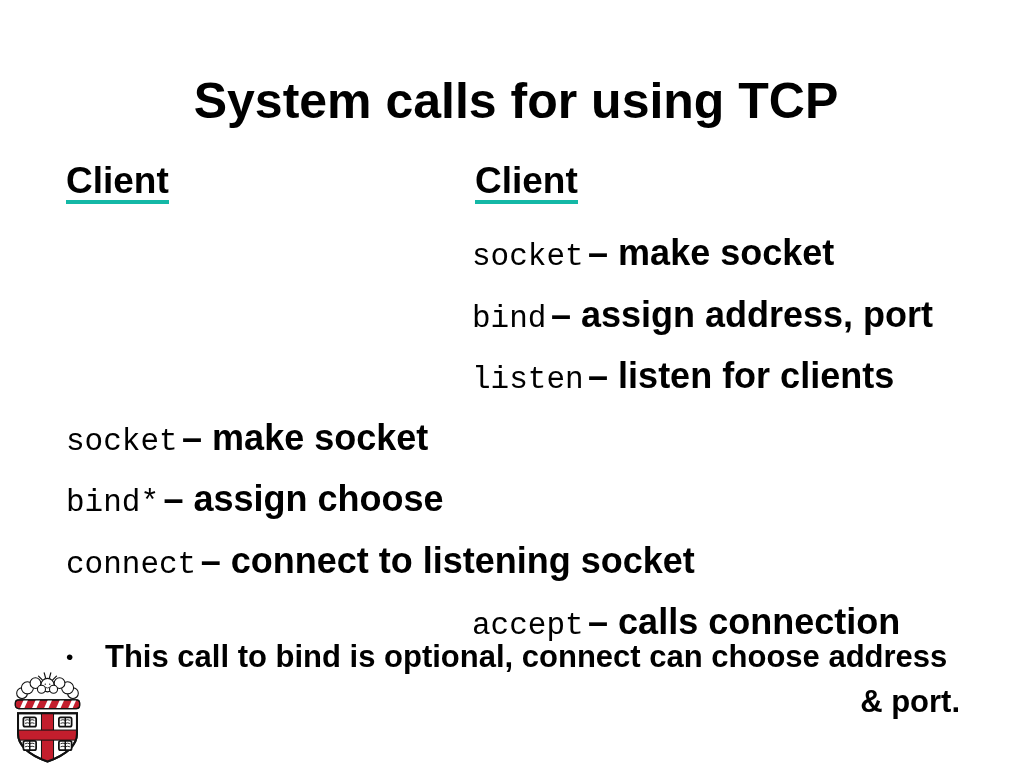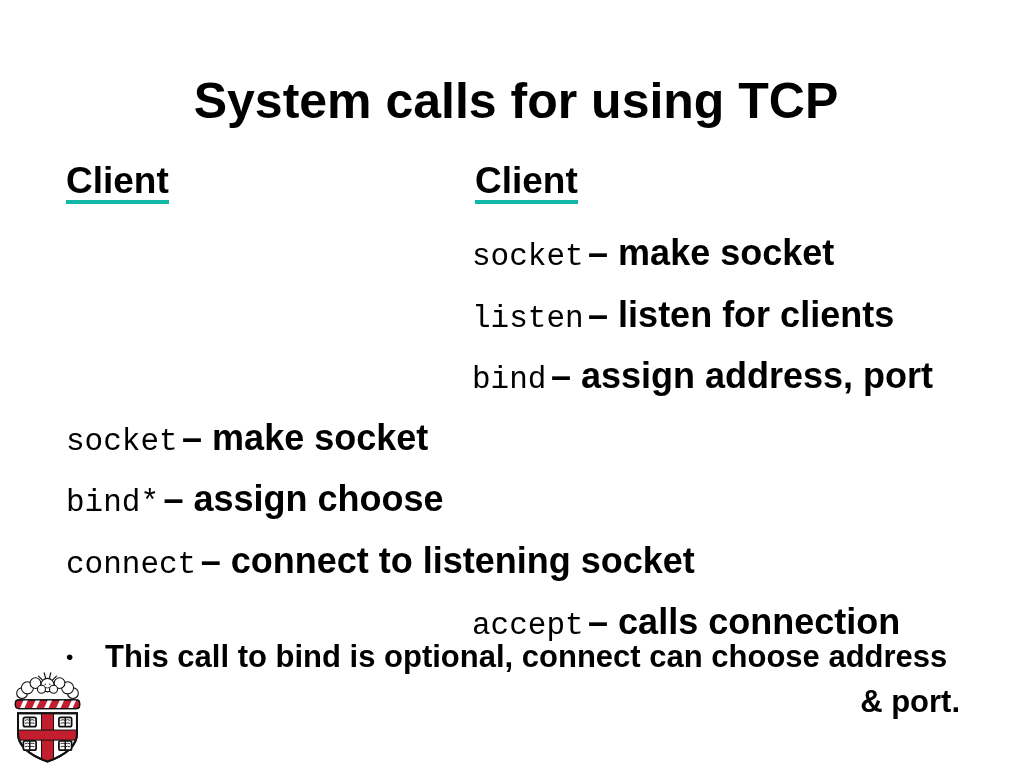--- a/index.html
+++ b/index.html
@@ -89,26 +89,26 @@
     <div class="headings-row">
       <span class="col-heading client">Client</span>
       <span class="col-heading server">Client</span>
     </div>
 
     <div class="row server">
       <span class="code">socket</span>
       <span class="desc">– make socket</span>
     </div>
     <div class="row server">
+      <span class="code">bind</span>
+      <span class="desc">– assign address, port</span>
+    </div>
+    <div class="row server">
       <span class="code">listen</span>
       <span class="desc">– listen for clients</span>
-    </div>
-    <div class="row server">
-      <span class="code">bind</span>
-      <span class="desc">– assign address, port</span>
     </div>
     <div class="row client">
       <span class="code">socket</span>
       <span class="desc">– make socket</span>
     </div>
     <div class="row client">
       <span class="code">bind*</span>
       <span class="desc">– assign choose</span>
     </div>
     <div class="row client">

